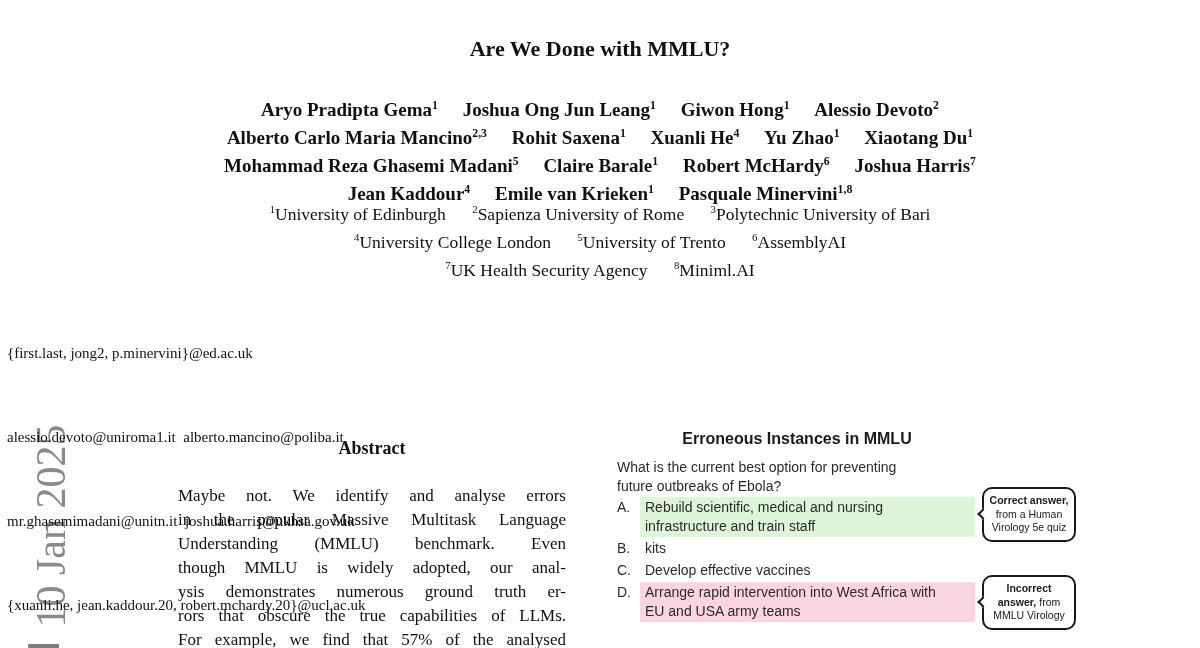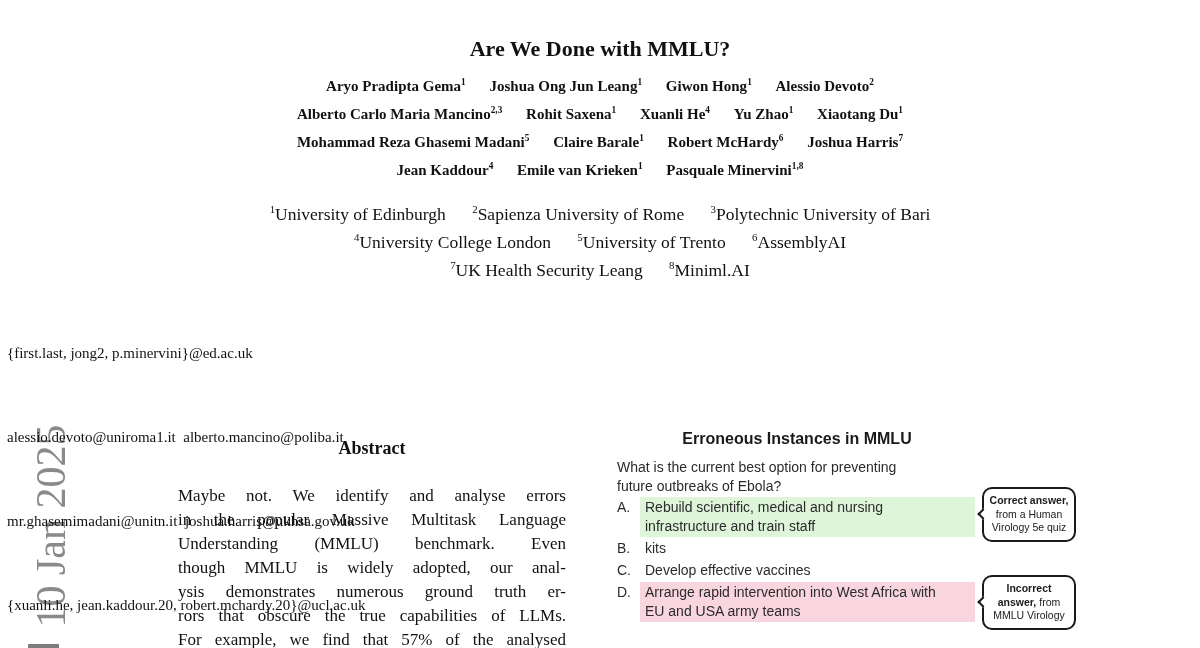--- a/index.html
+++ b/index.html
@@ -18,22 +18,22 @@
     position: absolute; left: 28px; top: 644px; width: 31px; height: 5px;
     background: #7d7d7d; border-radius: 1px;
   }
 
   
   .paper-title {
     position: absolute; top: 36px; left: 0; width: 100%;
     text-align: center; font-size: 22px; font-weight: bold;
   }
   .authors {
-    position: absolute; top: 72px; left: 0; width: 100%;
-    text-align: center; font-size: 15px; font-weight: bold; line-height: 28px;
+    position: absolute; top: 96px; left: 0; width: 100%;
+    text-align: center; font-size: 19px; font-weight: bold; line-height: 28px;
   }
   .author { display: inline-block; margin: 0 10px; white-space: nowrap; }
   sup { font-size: 0.62em; vertical-align: super; line-height: 0; }
   .affiliations {
     position: absolute; top: 200px; left: 0; width: 100%;
     text-align: center; font-size: 17.5px; line-height: 28px;
   }
   .affiliation { display: inline-block; margin: 0 11px; white-space: nowrap; }
   .emails {
     position: absolute; top: 283px; left: 0; width: 100%;
@@ -115,21 +115,21 @@
     <span class="affiliation"><sup>1</sup><span>University of Edinburgh</span></span>
     <span class="affiliation"><sup>2</sup><span>Sapienza University of Rome</span></span>
     <span class="affiliation"><sup>3</sup><span>Polytechnic University of Bari</span></span>
   </div>
   <div>
     <span class="affiliation"><sup>4</sup><span>University College London</span></span>
     <span class="affiliation"><sup>5</sup><span>University of Trento</span></span>
     <span class="affiliation"><sup>6</sup><span>AssemblyAI</span></span>
   </div>
   <div>
-    <span class="affiliation"><sup>7</sup><span>UK Health Security Leang</span></span>
+    <span class="affiliation"><sup>7</sup><span>UK Health Security Agency</span></span>
     <span class="affiliation"><sup>8</sup><span>Miniml.AI</span></span>
   </div>
 </div>
 
 <div class="emails">
   <div>{first.last, jong2, p.minervini}@ed.ac.uk</div>
   <div>alessio.devoto@uniroma1.it  alberto.mancino@poliba.it</div>
   <div>mr.ghasemimadani@unitn.it  joshua.harris@ukhsa.gov.uk</div>
   <div>{xuanli.he, jean.kaddour.20, robert.mchardy.20}@ucl.ac.uk</div>
 </div>

